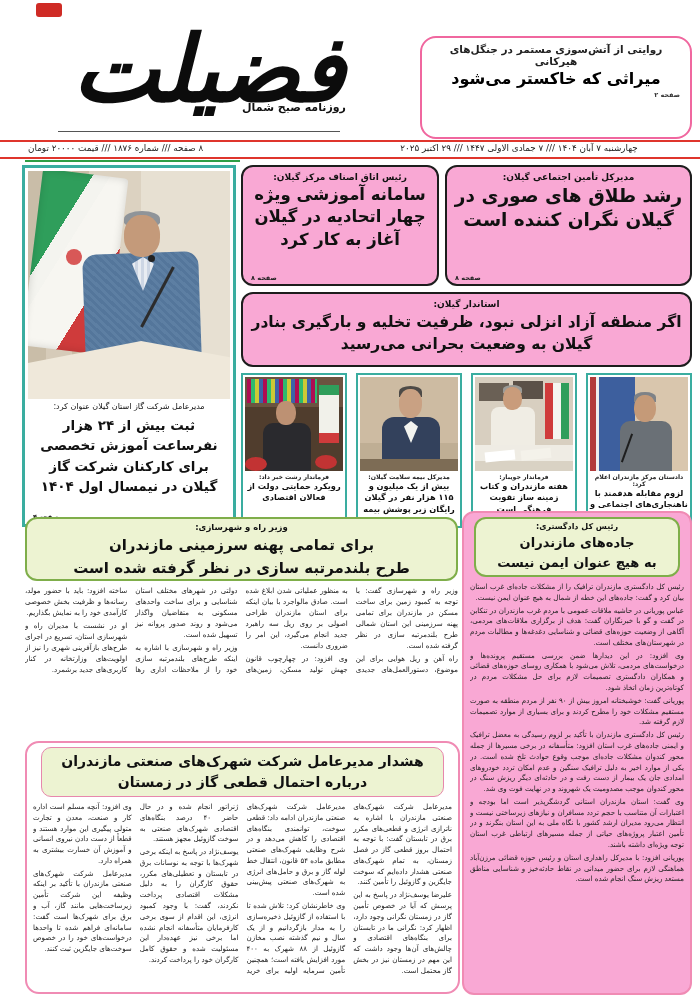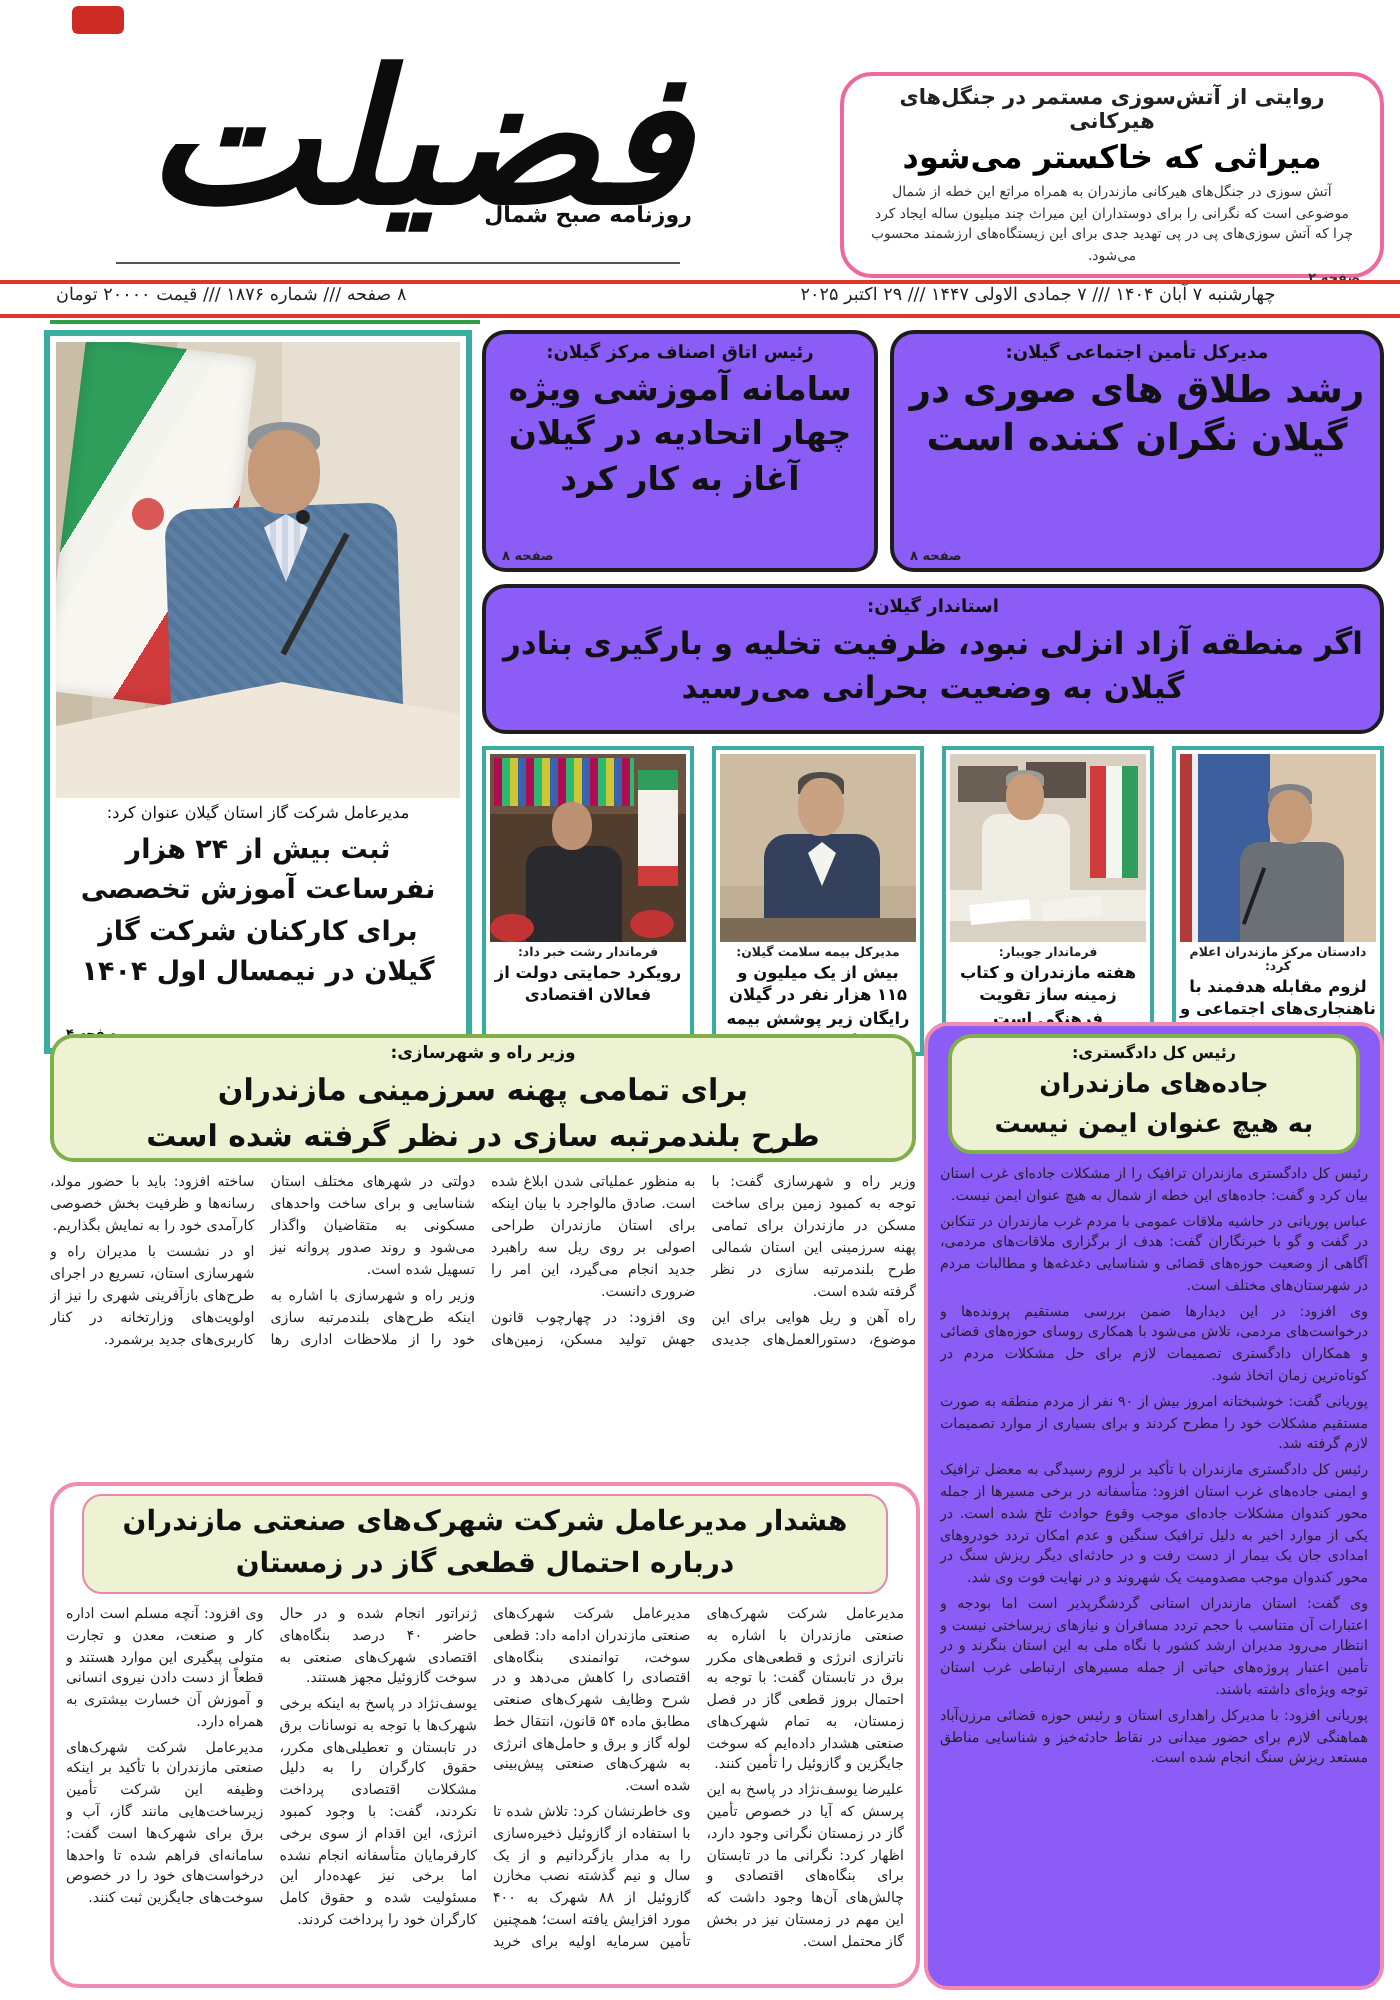--- a/index.html
+++ b/index.html
@@ -30,21 +30,21 @@
   .lead-summary { font-size:6.9px; line-height:1.55; color:#333; text-align:center; }
   .lead-pageref { text-align:right; font-size:6.5px; font-weight:bold; color:#333; margin-top:1px; }
 
   .rule-red { left:0; width:700px; height:2px; background:#df352c; }
   .rule-green { left:25px; top:160px; width:215px; height:2px; background:#2f9e44; }
   .info-line { left:28px; top:143px; font-size:8.8px; color:#222; }
   .date-line { left:388px; top:143px; width:262px; text-align:center; font-size:8.8px; color:#222; }
 
   
   .news-box {
-    border:2px solid #1d1d1d; border-radius:12px; background:#8b5cf6;
+    border:2px solid #1d1d1d; border-radius:12px; background:#f9a8d4;
     text-align:center; padding:5px 6px 3px; position:absolute;
   }
   .kicker { font-size:9px; font-weight:bold; color:#111; margin-bottom:2px; }
   .pageref { position:absolute; right:auto; left:8px; bottom:2px; font-size:6.5px; font-weight:bold; color:#222; }
 
   .box-guilds { left:241px; top:165px; width:198px; height:121px; }
   .box-guilds .headline { font-size:16.5px; font-weight:bold; line-height:1.35; }
   .box-divorce { left:445px; top:165px; width:247px; height:121px; }
   .box-divorce .headline { font-size:18.5px; font-weight:bold; line-height:1.3; }
   .box-governor { left:241px; top:292px; width:451px; height:75px; }
@@ -120,21 +120,21 @@
 
   
   .green-box { background:#edf3d2; border:2px solid #7fae4a; border-radius:12px; text-align:center; padding:3px 6px; }
   .housing-box { position:absolute; left:25px; top:517px; width:433px; height:64px; }
   .housing-box .headline { font-size:15px; font-weight:bold; line-height:1.5; }
   .housing-body { position:absolute; left:25px; top:586px; width:433px; height:152px; overflow:hidden;
     column-count:4; column-gap:8px; font-size:7.1px; line-height:1.55; text-align:justify; color:#222; }
   .housing-body p, .industrial-body p, .roads-body p { margin-bottom:2px; }
 
   .roads-container { position:absolute; left:462px; top:511px; width:230px; height:484px;
-    border:2px solid #f08bb4; border-radius:12px; background:#8b5cf6; padding:4px 6px; }
+    border:2px solid #f08bb4; border-radius:12px; background:#f9a8d4; padding:4px 6px; }
   .roads-headline-box { margin:0 4px; padding:3px 4px; }
   .roads-headline-box .headline { font-size:13px; font-weight:bold; line-height:1.5; }
   .roads-body { margin-top:5px; height:398px; overflow:hidden; font-size:7.1px; line-height:1.52; text-align:justify; color:#222; }
 
   .industrial-container { position:absolute; left:25px; top:741px; width:435px; height:253px;
     border:2px solid #f08bb4; border-radius:14px; background:#fff; padding:4px 6px; }
   .industrial-headline-box { margin:0 8px; padding:3px 6px; border:1.5px solid #e787ad; background:#edf3d2; border-radius:10px; text-align:center; }
   .industrial-headline-box .headline { font-size:14px; font-weight:bold; line-height:1.5; }
   .industrial-body { margin-top:5px; height:178px; overflow:hidden;
     column-count:4; column-gap:8px; font-size:7.1px; line-height:1.52; text-align:justify; color:#222; }
@@ -143,21 +143,20 @@
 <body>
 
 <div class="abs corner-mark"></div>
 <div class="abs masthead-title">فضیلت</div>
 <div class="abs masthead-subtitle">روزنامه صبح شمال</div>
 <div class="abs masthead-underline"></div>
 
 <div class="abs lead-box">
   <div class="lead-kicker">روایتی از آتش‌سوزی مستمر در جنگل‌های هیرکانی</div>
   <div class="lead-headline">میراثی که خاکستر می‌شود</div>
-  <div class="lead-summary">آتش سوزی در جنگل‌های هیرکانی مازندران به همراه مراتع این خطه از شمال موضوعی است که نگرانی را برای دوستداران این میراث چند میلیون ساله ایجاد کرد چرا که آتش سوزی‌های پی در پی تهدید جدی برای این زیستگاه‌های ارزشمند محسوب می‌شود.</div>
   <div class="lead-pageref">صفحه ۲</div>
 </div>
 
 <div class="abs rule-red" style="top:140px"></div>
 <div class="abs info-line">۸ صفحه /// شماره ۱۸۷۶ /// قیمت ۲۰۰۰۰ تومان</div>
 <div class="abs date-line">چهارشنبه ۷ آبان ۱۴۰۴ /// ۷ جمادی الاولی ۱۴۴۷ /// ۲۹ اکتبر ۲۰۲۵</div>
 <div class="abs rule-red" style="top:157px"></div>
 <div class="abs rule-green"></div>
 
 <div class="abs photo-main-box">

